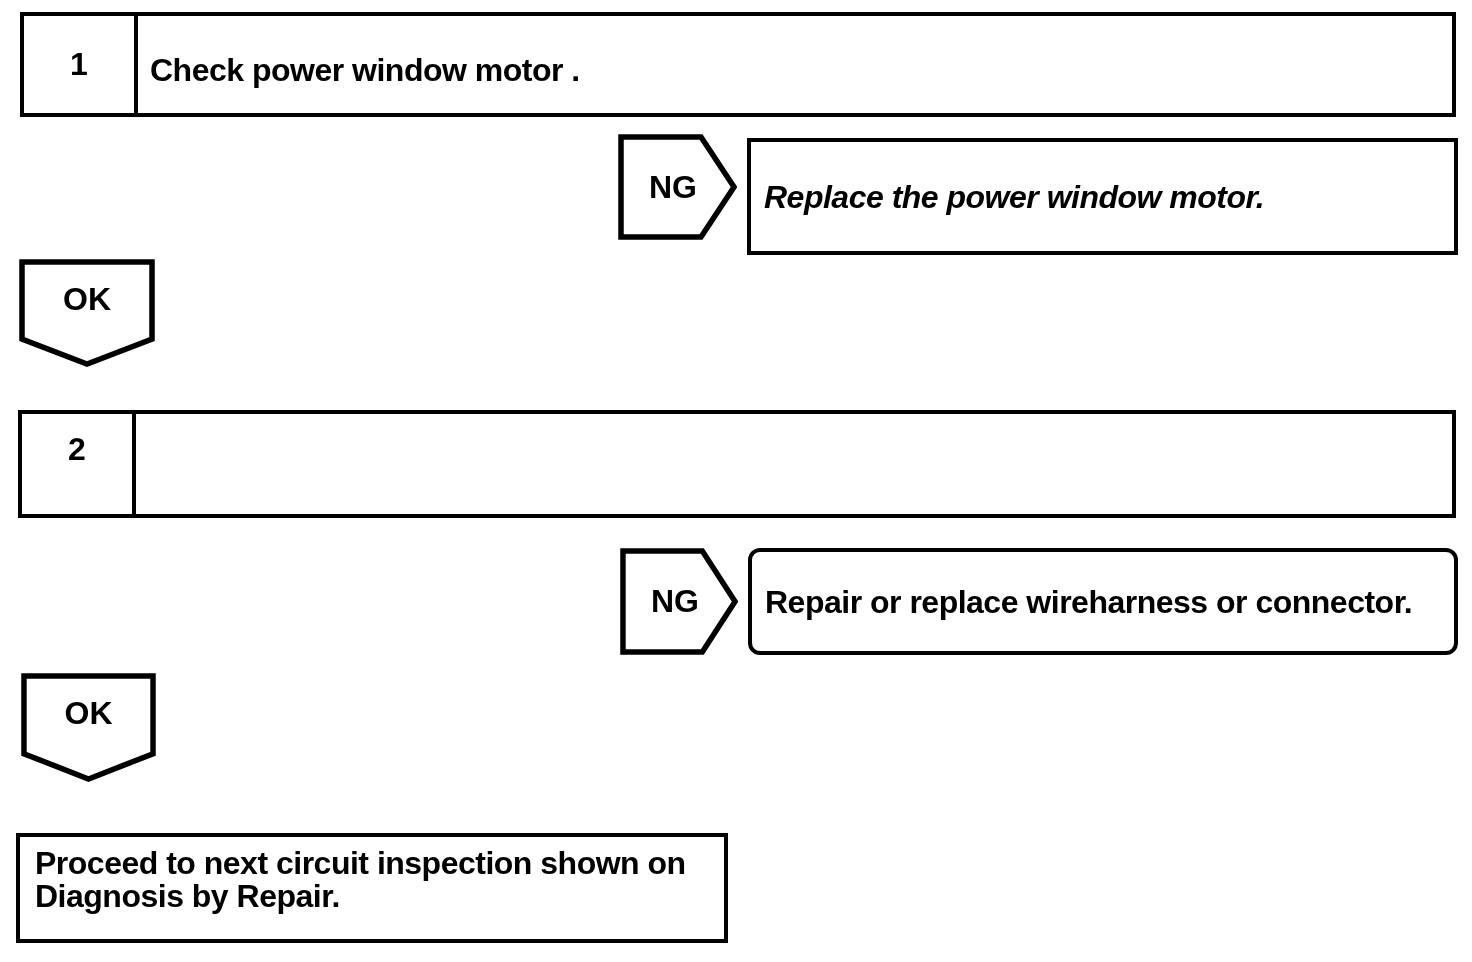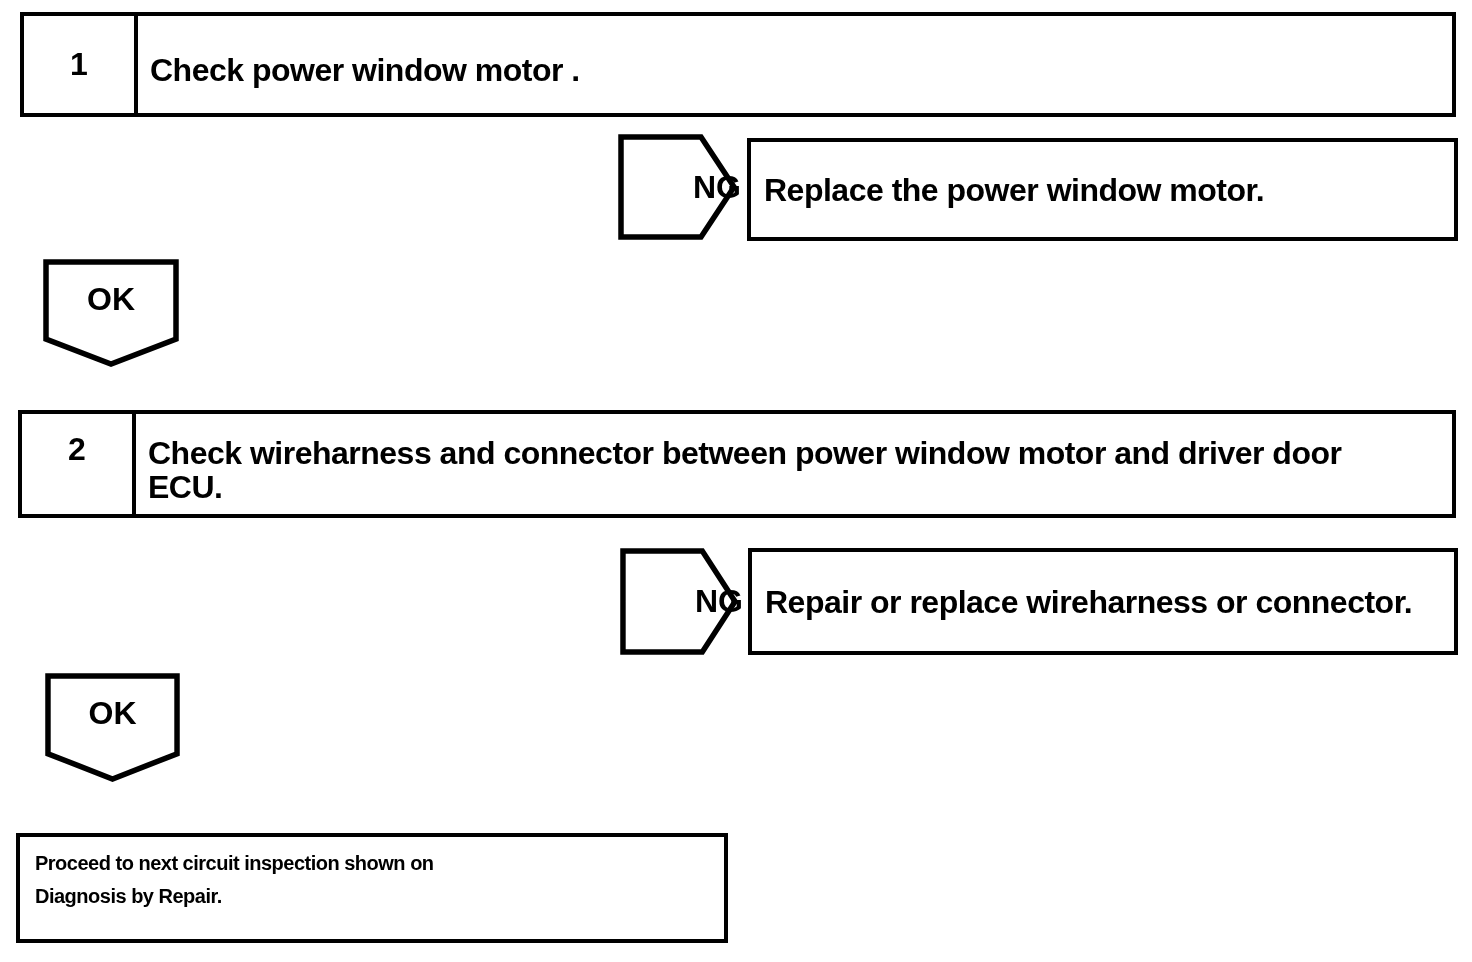--- a/index.html
+++ b/index.html
@@ -25,41 +25,41 @@
   .instrcell {
     flex:1 1 auto; display:flex; flex-direction:column; justify-content:center;
     padding:11px 8px 0 12px; font-size:32px; line-height:34px; letter-spacing:-0.5px;
   }
   .resultbox {
     position:absolute; box-sizing:border-box;
     border:4px solid var(--ink); background:var(--paper);
     display:flex; flex-direction:column; justify-content:center;
     padding-left:13px; font-size:32px; line-height:34px; letter-spacing:-0.5px;
   }
-  #result1 { left:747px; top:138px; width:711px; height:103px; }
-  #result2 { left:748px; top:548px; width:710px; height:107px; }
+  #result1 { left:747px; top:138px; width:711px; height:117px;font-style:italic; }
+  #result2 { left:748px; top:548px; width:710px; height:107px;border-radius:12px; }
   .ng { position:absolute; }
   #ng1 { left:618px; top:134px; width:119px; height:106px; }
   #ng2 { left:620px; top:548px; width:118px; height:107px; }
   .ng svg, .ok svg { position:absolute; left:0; top:0; width:100%; height:100%; }
   .ng .label {
     position:absolute; left:0; top:0; width:110px; height:100%;
-    display:flex; align-items:center; justify-content:center; font-size:32px;margin-left:44px;
+    display:flex; align-items:center; justify-content:center; font-size:32px;
   }
-  .ok { position:absolute;margin-left:24px; }
+  .ok { position:absolute; }
   #ok1 { left:19px; top:259px; width:136px; height:108px; }
   #ok2 { left:21px; top:673px; width:135px; height:109px; }
   .ok .label {
     position:absolute; left:0; top:0; width:100%; height:80px;
     display:flex; align-items:center; justify-content:center; font-size:32px;
   }
   #terminal {
     position:absolute; left:16px; top:833px; width:712px; height:110px;
     box-sizing:border-box; border:4px solid var(--ink); background:var(--paper);
-    padding:10px 24px 0 15px; font-size:20px; line-height:33px; letter-spacing:-0.5px;
+    padding:10px 24px 0 15px; font-size:32px; line-height:33px; letter-spacing:-0.5px;
   }
 </style>
 </head>
 <body>
 
 <div class="canvas">
 
   <div class="stepbox" id="step1">
     <div class="numcell">1</div>
     <div class="instrcell">
@@ -80,24 +80,20 @@
 
   <div class="ok" id="ok1">
     <svg viewBox="0 0 136 108" preserveAspectRatio="none">
       <polygon points="3,3 133,3 133,80 68,105 3,80" fill="var(--paper)" stroke="var(--ink)" stroke-width="5.5" stroke-linejoin="miter"></polygon>
     </svg>
     <span class="label">OK</span>
   </div>
 
   <div class="stepbox" id="step2">
     <div class="numcell">2</div>
-    <div class="instrcell">
-      <div>Check wireharness and connector between power window motor and driver door</div>
-      <div>ECU.</div>
-    </div>
   </div>
 
   <div class="ng" id="ng2">
     <svg viewBox="0 0 119 106" preserveAspectRatio="none">
       <polygon points="3,3 83,3 116,53 83,103 3,103" fill="var(--paper)" stroke="var(--ink)" stroke-width="5.5" stroke-linejoin="miter"></polygon>
     </svg>
     <span class="label">NG</span>
   </div>
 
   <div class="resultbox" id="result2">

